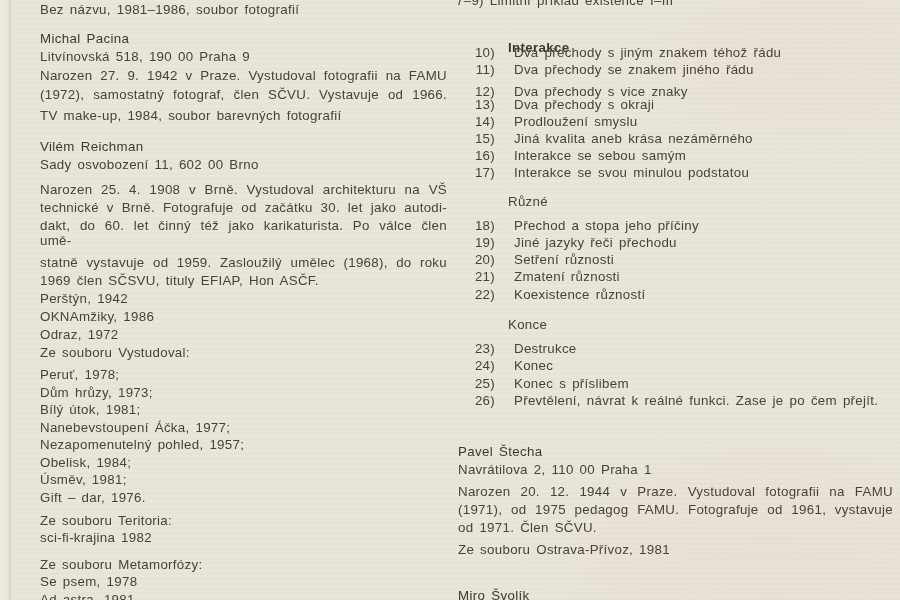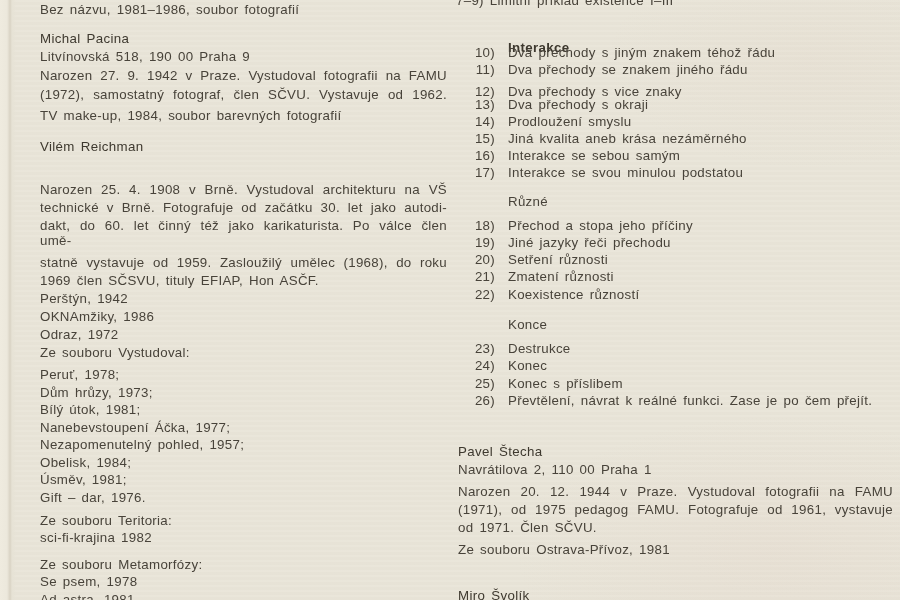--- a/index.html
+++ b/index.html
@@ -25,41 +25,42 @@
     position:absolute;left:0;top:0;width:16px;height:600px;
     background:linear-gradient(90deg,#efebdf 0,#ece8dc 7px,#d9d3c4 10px,#e6e2d5 12px,rgba(233,229,217,0) 16px);
   }
   .col{position:absolute;top:0;height:600px;}
   .col-left{left:40px;width:407px;}
   .col-right{left:461px;width:432px;}
   .line{position:absolute;left:0;white-space:nowrap;}
   .jline{position:absolute;left:0;right:0;white-space:normal;
          text-align:justify;text-align-last:justify;-moz-text-align-last:justify;}
   .hd{font-weight:normal;color:#3e392f;letter-spacing:0.35px;}
-  .row{position:absolute;left:0;display:flex;align-items:baseline;}
+  .row{position:absolute;left:0;display:flex;align-items:baseline;gap:6px;}
   .num{flex:none;width:34px;text-align:right;margin-right:13px;}
   .itxt{white-space:nowrap;}
   .sect{position:absolute;left:47px;white-space:nowrap;}
 </style>
 </head>
 <body>
 
 <div class="page">
   <div class="edge"></div>
 
   <div class="col col-left">
     <div class="line" style="top:2px">Bez názvu, 1981–1986, soubor fotografií</div>
 
     <div class="line hd" style="top:31px">Michal Pacina</div>
     <div class="line" style="top:49px">Litvínovská 518, 190 00 Praha 9</div>
     <div class="jline" style="top:68px">Narozen 27. 9. 1942 v Praze. Vystudoval fotografii na FAMU</div>
-    <div class="jline" style="top:87px">(1972), samostatný fotograf, člen SČVU. Vystavuje od 1962.</div>
+    <div class="jline" style="top:87px">(1972), samostatný fotograf, člen SČVU. Vystavuje od 1966.</div>
     <div class="line" style="top:108px">TV make-up, 1984, soubor barevných fotografií</div>
 
     <div class="line hd" style="top:139px">Vilém Reichman</div>
+    <div class="line" style="top:157px">Sady osvobození 11, 602 00 Brno</div>
     <div class="jline" style="top:182px">Narozen 25. 4. 1908 v Brně. Vystudoval architekturu na VŠ</div>
     <div class="jline" style="top:200px">technické v Brně. Fotografuje od začátku 30. let jako autodi-</div>
     <div class="jline" style="top:218px">dakt, do 60. let činný též jako karikaturista. Po válce člen umě-</div>
     <div class="jline" style="top:255px">statně vystavuje od 1959. Zasloužilý umělec (1968), do roku</div>
     <div class="line" style="top:273px">1969 člen SČSVU, tituly EFIAP, Hon ASČF.</div>
 
     <div class="line" style="top:291px">Perštýn, 1942</div>
     <div class="line" style="top:309px">OKNAmžiky, 1986</div>
     <div class="line" style="top:327px">Odraz, 1972</div>
 

